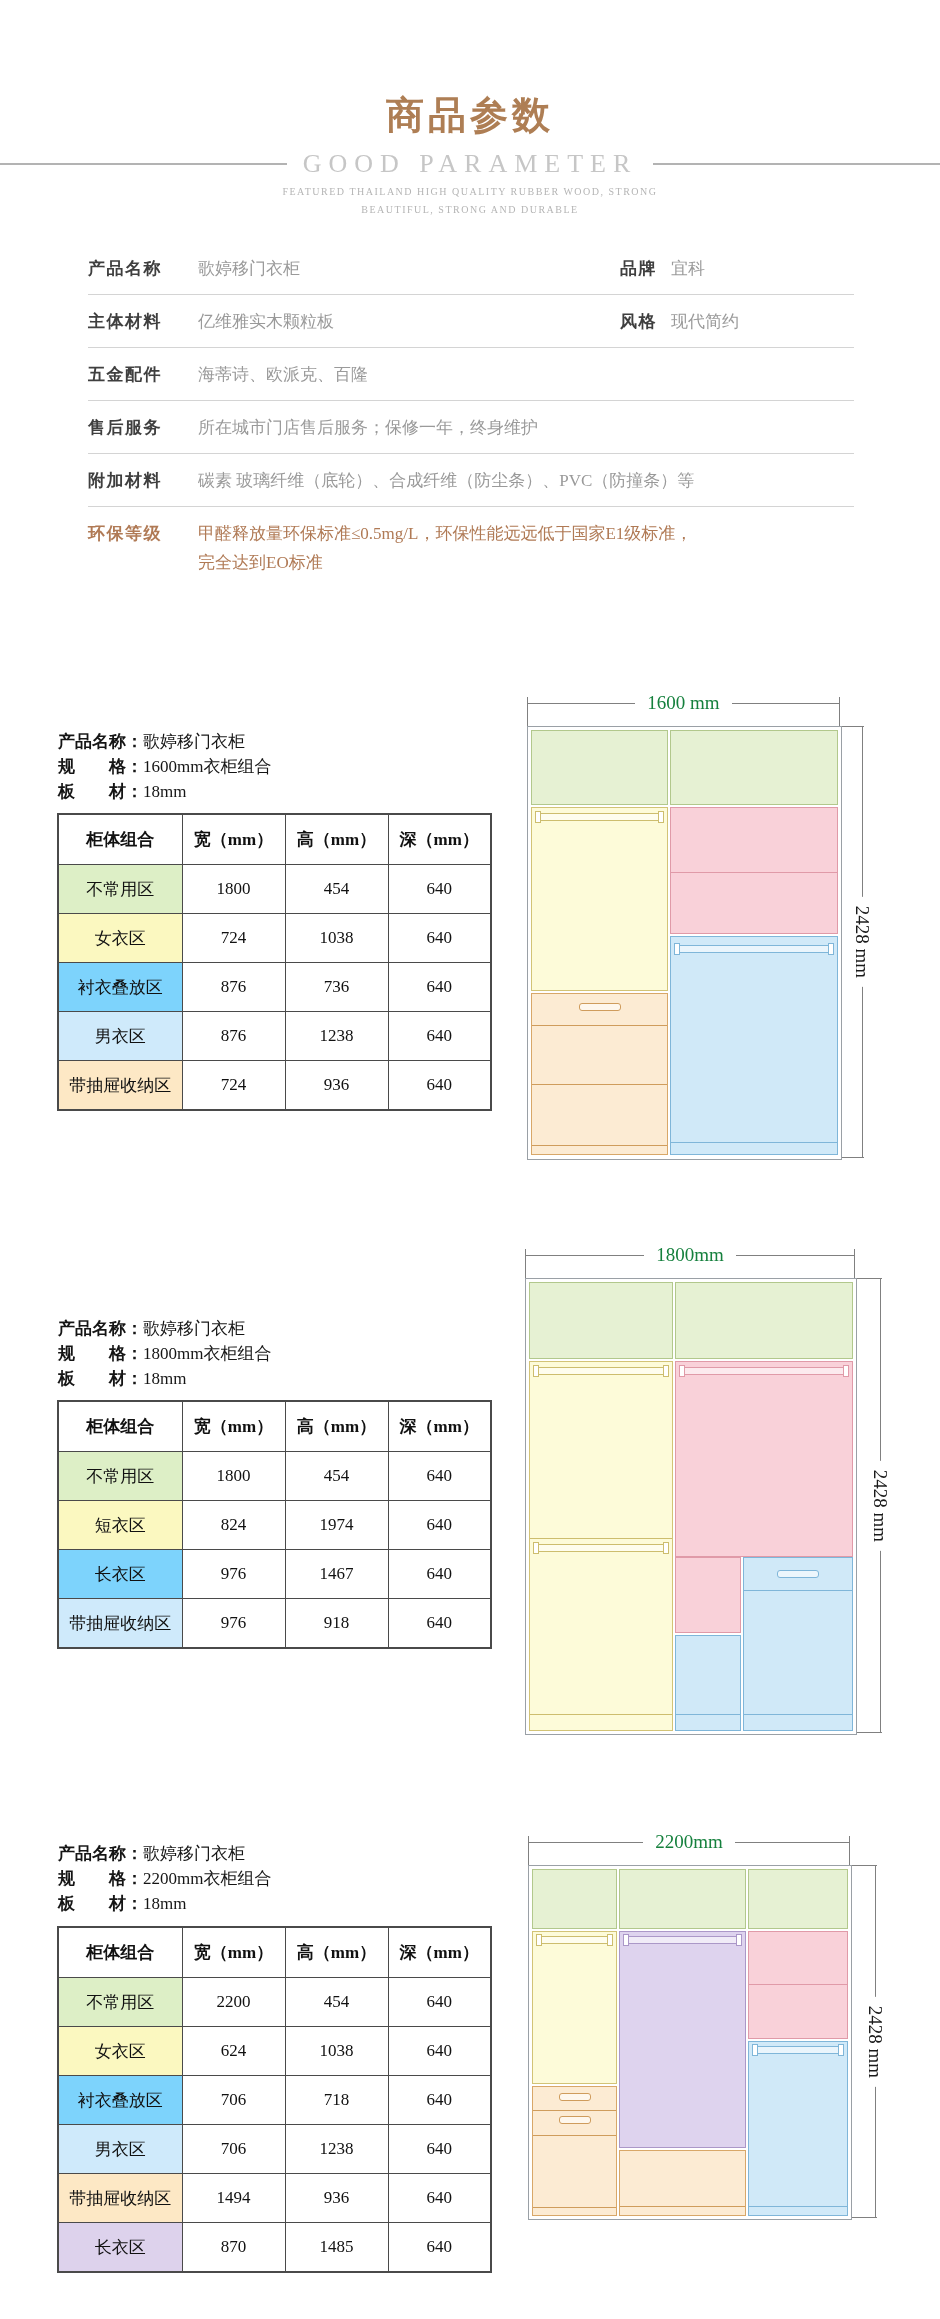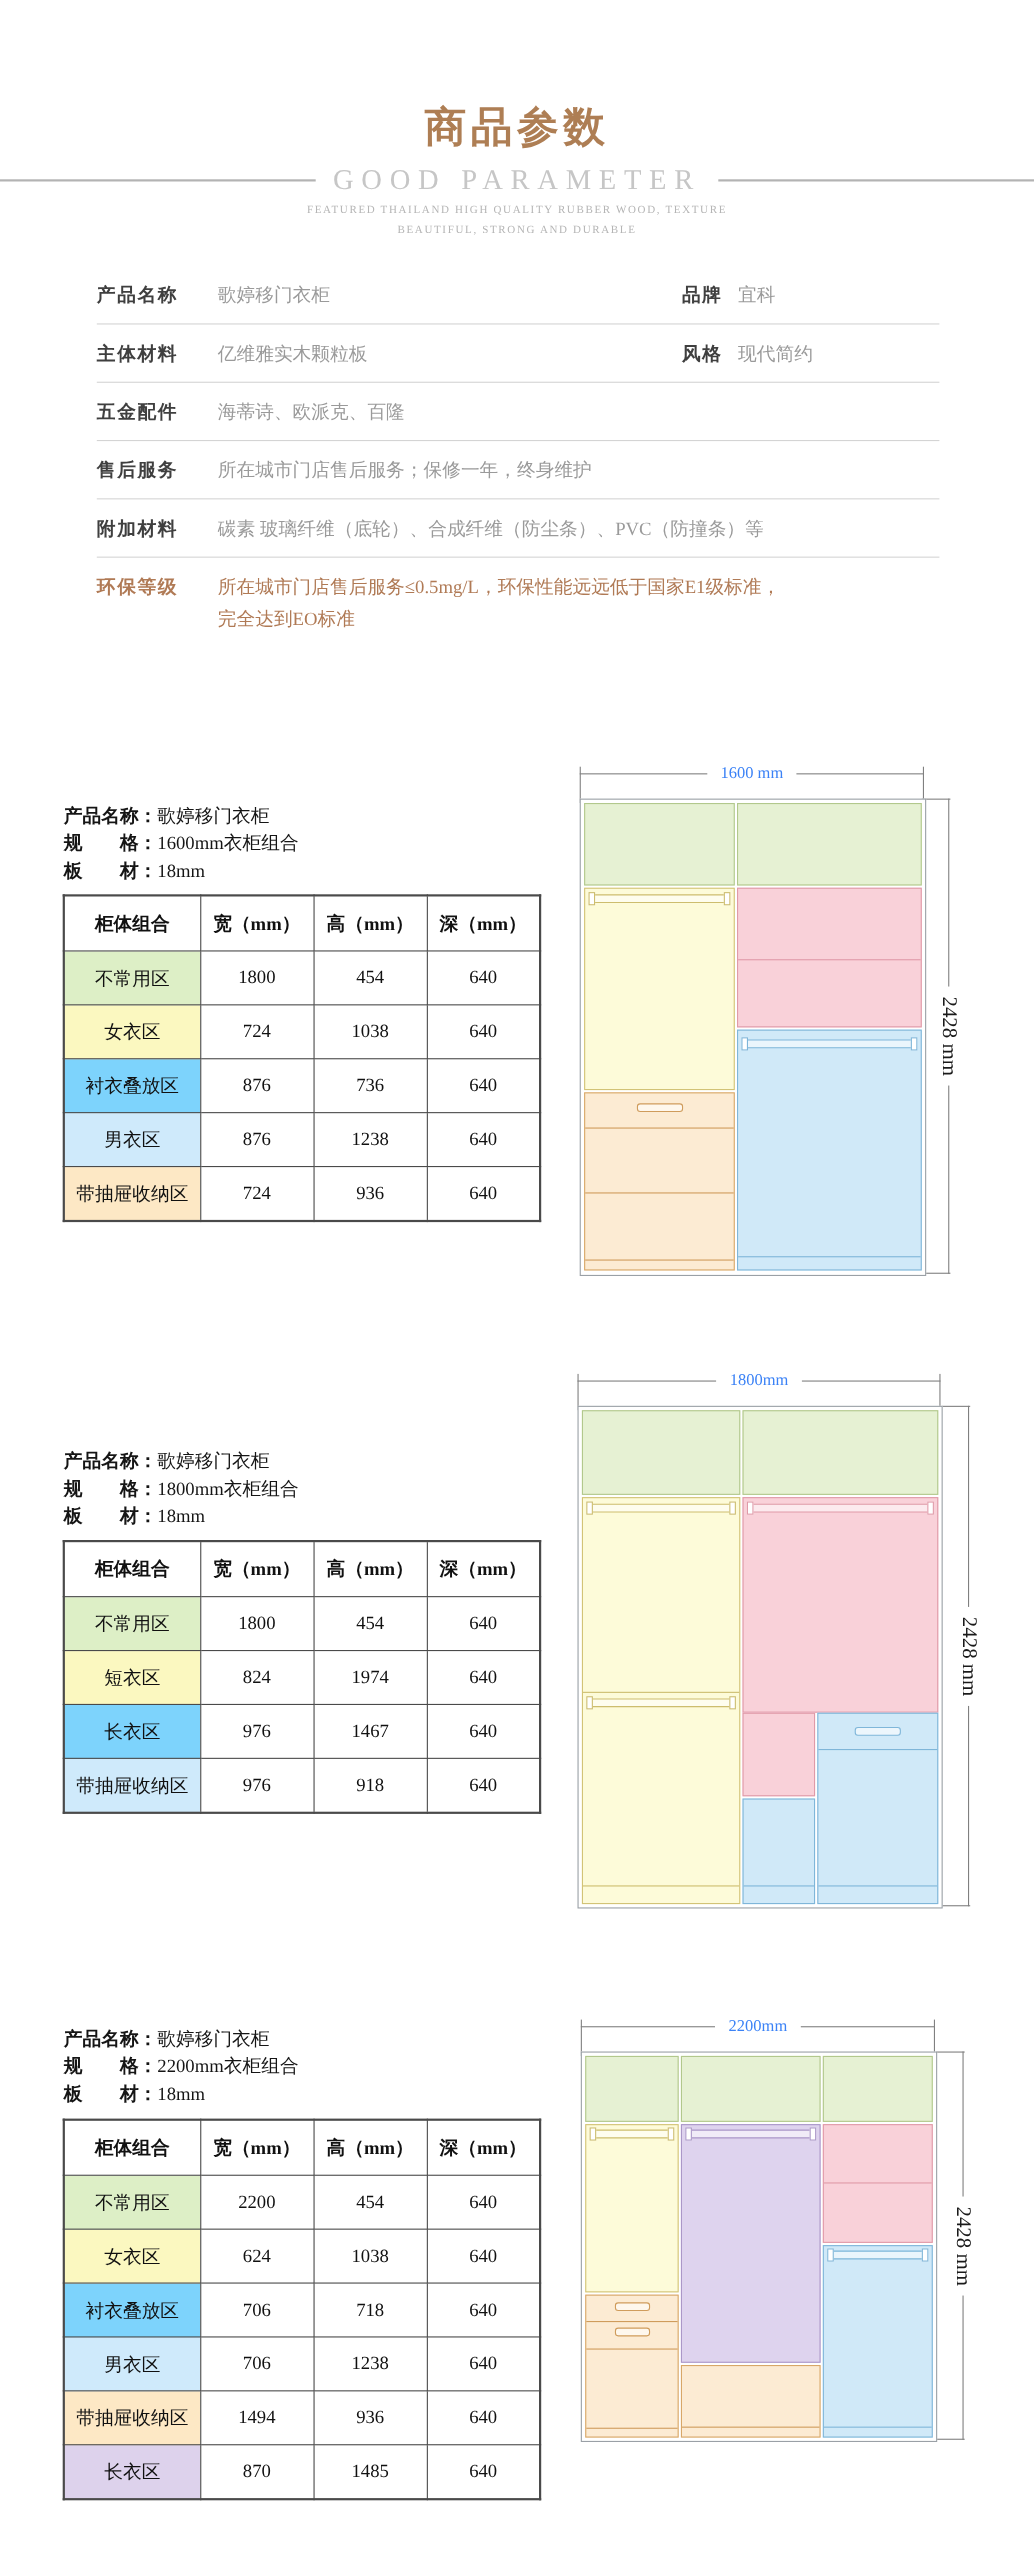--- a/index.html
+++ b/index.html
@@ -54,21 +54,21 @@
   .rod{position:absolute;left:5px;right:5px;height:6px;border:1px solid currentColor;
     border-radius:2px;background:rgba(255,255,255,.55);}
   .rod:before,.rod:after{content:"";position:absolute;top:-3px;width:4px;height:10px;
     border:1px solid currentColor;background:#fff;}
   .rod:before{left:-3px;} .rod:after{right:-3px;}
   .handle{position:absolute;left:50%;transform:translateX(-50%);width:40px;height:6px;
     border:1px solid currentColor;border-radius:3px;background:rgba(255,255,255,.6);}
 
   .hdim{position:absolute;height:20px;display:flex;align-items:center;}
   .hdim .dline{flex:1;height:1px;background:#808080;}
-  .hdim .dlabel{padding:0 12px;font-size:15px;color:#3b82f6;white-space:nowrap;}
+  .hdim .dlabel{padding:0 12px;font-size:19px;color:#15803d;white-space:nowrap;}
   .hdim:before,.hdim:after{content:"";position:absolute;top:4px;width:1px;height:33px;background:#808080;}
   .hdim:before{left:0;} .hdim:after{right:0;}
 
   .vdim{position:absolute;width:20px;}
   .vdim .vline{position:absolute;left:10px;top:0;bottom:0;width:1px;background:#808080;}
   .vdim .vlabel{position:absolute;left:50%;top:50%;transform:translate(-50%,-50%);
     writing-mode:vertical-rl;font-size:19px;color:#1a1a1a;background:#fff;padding:9px 0;white-space:nowrap;}
   .vdim:before,.vdim:after{content:"";position:absolute;left:-14px;width:26px;height:1px;background:#808080;}
   .vdim:before{top:0;} .vdim:after{bottom:0;}
 </style>
@@ -76,21 +76,21 @@
 <body>
 
 <div id="canvas">
 
   <div class="pg-title">商品参数</div>
   <div class="sub-row">
     <i class="hline"></i>
     <span class="sub-text">GOOD PARAMETER</span>
     <i class="hline"></i>
   </div>
-  <div class="tagline" style="top:186px">FEATURED THAILAND HIGH QUALITY RUBBER WOOD, TEXTURE</div>
+  <div class="tagline" style="top:186px">FEATURED THAILAND HIGH QUALITY RUBBER WOOD, STRONG</div>
   <div class="tagline" style="top:204px">BEAUTIFUL, STRONG AND DURABLE</div>
 
   <div class="spec">
     <div class="spec-row">
       <span class="spec-label">产品名称</span>
       <span class="spec-value">歌婷移门衣柜</span>
       <span class="spec-pair">
         <span class="spec-label">品牌</span>
         <span class="spec-value">宜科</span>
       </span>
@@ -111,21 +111,21 @@
       <span class="spec-label">售后服务</span>
       <span class="spec-value">所在城市门店售后服务；保修一年，终身维护</span>
     </div>
     <div class="spec-row">
       <span class="spec-label">附加材料</span>
       <span class="spec-value">碳素 玻璃纤维（底轮）、合成纤维（防尘条）、PVC（防撞条）等</span>
     </div>
     <div class="spec-row last env">
       <span class="spec-label">环保等级</span>
       <span class="env-val">
-        <span>所在城市门店售后服务≤0.5mg/L，环保性能远远低于国家E1级标准，</span><br>
+        <span>甲醛释放量环保标准≤0.5mg/L，环保性能远远低于国家E1级标准，</span><br>
         <span>完全达到EO标准</span>
       </span>
     </div>
   </div>
 
   <div class="meta" style="left:58px;top:729px">
     <div><span class="b">产品名称：</span><span>歌婷移门衣柜</span></div>
     <div><span class="b">规　　格：</span><span>1600mm衣柜组合</span></div>
     <div><span class="b">板　　材：</span><span>18mm</span></div>
   </div>

